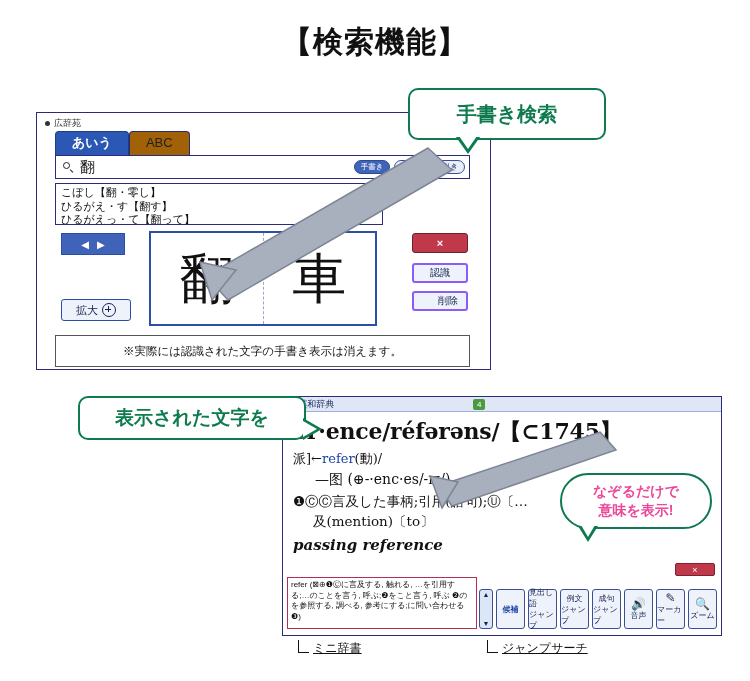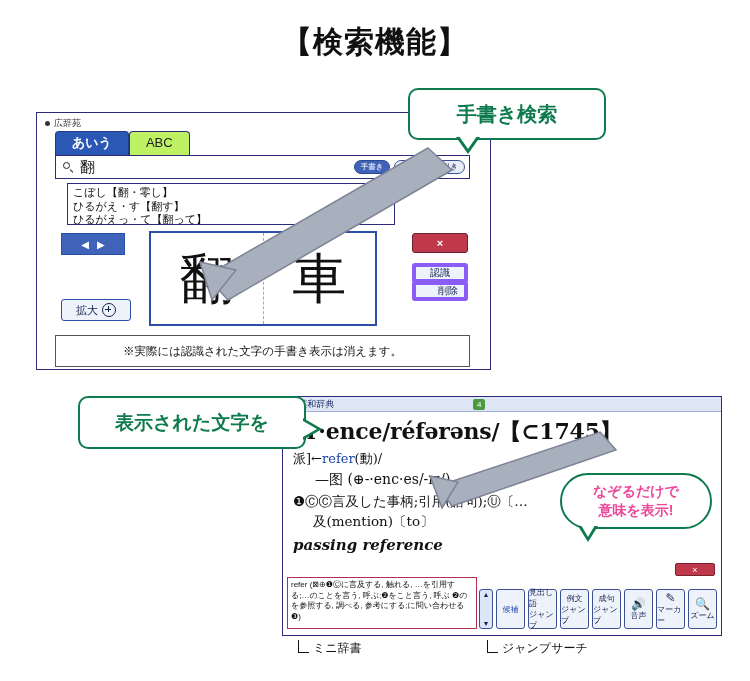--- a/index.html
+++ b/index.html
@@ -73,21 +73,21 @@
     background: #dfe6f5;
     color: #23306e;
     line-height: 1.3;
   }
   .tab.active {
     background: #2b57b5;
     color: #ffffff;
     border-color: #1d3c85;
   }
   .tab.plain {
-    background: #bef264;
+    background: #a16207;
     color: #222;
     font-weight: normal;
   }
   .searchbar {
     position: absolute;
     left: 18px;
     top: 42px;
     width: 415px;
     height: 24px;
     border: 1px solid #2b2b7a;
@@ -143,21 +143,21 @@
     white-space: nowrap;
     line-height: 1;
   }
   .pill.filled {
     background: #3f63b8;
     color: #ffffff;
     border-color: #2c4a94;
   }
   .cand-box {
     position: absolute;
-    left: 30px;
+    left: 18px;
     top: 70px;
     width: 328px;
     height: 42px;
     border: 1px solid #2b2b7a;
     background: #ffffff;
     box-sizing: border-box;
     padding: 2px 5px;
     overflow: hidden;
   }
   .cand-row {
@@ -238,21 +238,21 @@
     position: absolute;
     background: #14224f;
   }
   .circ-plus::before { left: 2.3px; top: 4.8px; width: 6px; height: 1.3px; }
   .circ-plus::after  { left: 4.8px; top: 2.3px; width: 1.3px; height: 6px; }
   .rsidebtn {
     position: absolute;
     right: 22px;
     width: 56px;
     height: 20px;
-    border: 4px solid #8b5cf6;
+    border: 2px solid #8b5cf6;
     border-radius: 3px;
     background: #eef2fb;
     box-sizing: border-box;
     display: flex;
     align-items: center;
     justify-content: center;
     font-size: 10px;
     color: #14224f;
   }
   .closebtn {
@@ -320,21 +320,21 @@
     content: "";
     position: absolute;
     left: 49px; bottom: -11px;
     width: 0; height: 0;
     border-left: 9px solid transparent;
     border-right: 9px solid transparent;
     border-top: 13px solid #ffffff;
     z-index: 2;
   }
   .callout.c2 {
-    left: 78px; top: 396px; width: 228px; height: 53px;
+    left: 78px; top: 396px; width: 228px; height: 44px;
     font-size: 19px;
     flex-direction: column;
     gap: 2px;
   }
   .callout.c2::after {
     content: "";
     position: absolute;
     right: -18px; top: 20px;
     width: 0; height: 0;
     border-top: 11px solid transparent;
@@ -495,21 +495,21 @@
     flex-direction: column;
     align-items: center;
     justify-content: center;
     font-size: 8px;
     color: #14224f;
     padding: 2px 0;
     line-height: 11px;
     height: 40px;
     flex: 1;
   }
-  .tb-col.blue-lbl { color: #1b44a8; font-weight: normal; }
+  .tb-col.blue-lbl { color: #1b44a8; font-weight: bold; }
   .tb-arrowcol {
     width: 14px;
     height: 40px;
     border: 1px solid #3b4f99;
     border-radius: 3px;
     background: #dde6f7;
     display: flex;
     flex-direction: column;
     align-items: center;
     justify-content: space-between;
@@ -541,20 +541,21 @@
 
   
   .leader {
     position: absolute;
     font-size: 12px;
     color: #111;
     display: flex;
     align-items: center;
     gap: 4px;
     white-space: nowrap;
+    text-decoration: underline;
   }
   .leader .hook {
     display: inline-block;
     width: 10px;
     height: 12px;
     border-left: 1.4px solid #111;
     border-bottom: 1.4px solid #111;
     margin-bottom: 4px;
   }
 
@@ -613,21 +614,21 @@
     </div>
   </div>
 
   <div class="zoombtn">
     <span>拡大</span>
     <span class="circ-plus"></span>
   </div>
 
   <div class="closebtn">×</div>
   <div class="rsidebtn" style="top:150px;">認識</div>
-  <div class="rsidebtn" style="top:168px;padding-left:16px;">削除</div>
+  <div class="rsidebtn" style="top:178px;padding-left:16px;">削除</div>
 
   <div class="p1-note">※実際には認識された文字の手書き表示は消えます。</div>
 </div>
 
 <div class="panel2">
   <div class="p2-head">
     <span>ス英和辞典</span>
   </div>
   <div class="p2-badge">
     <span>4</span>

